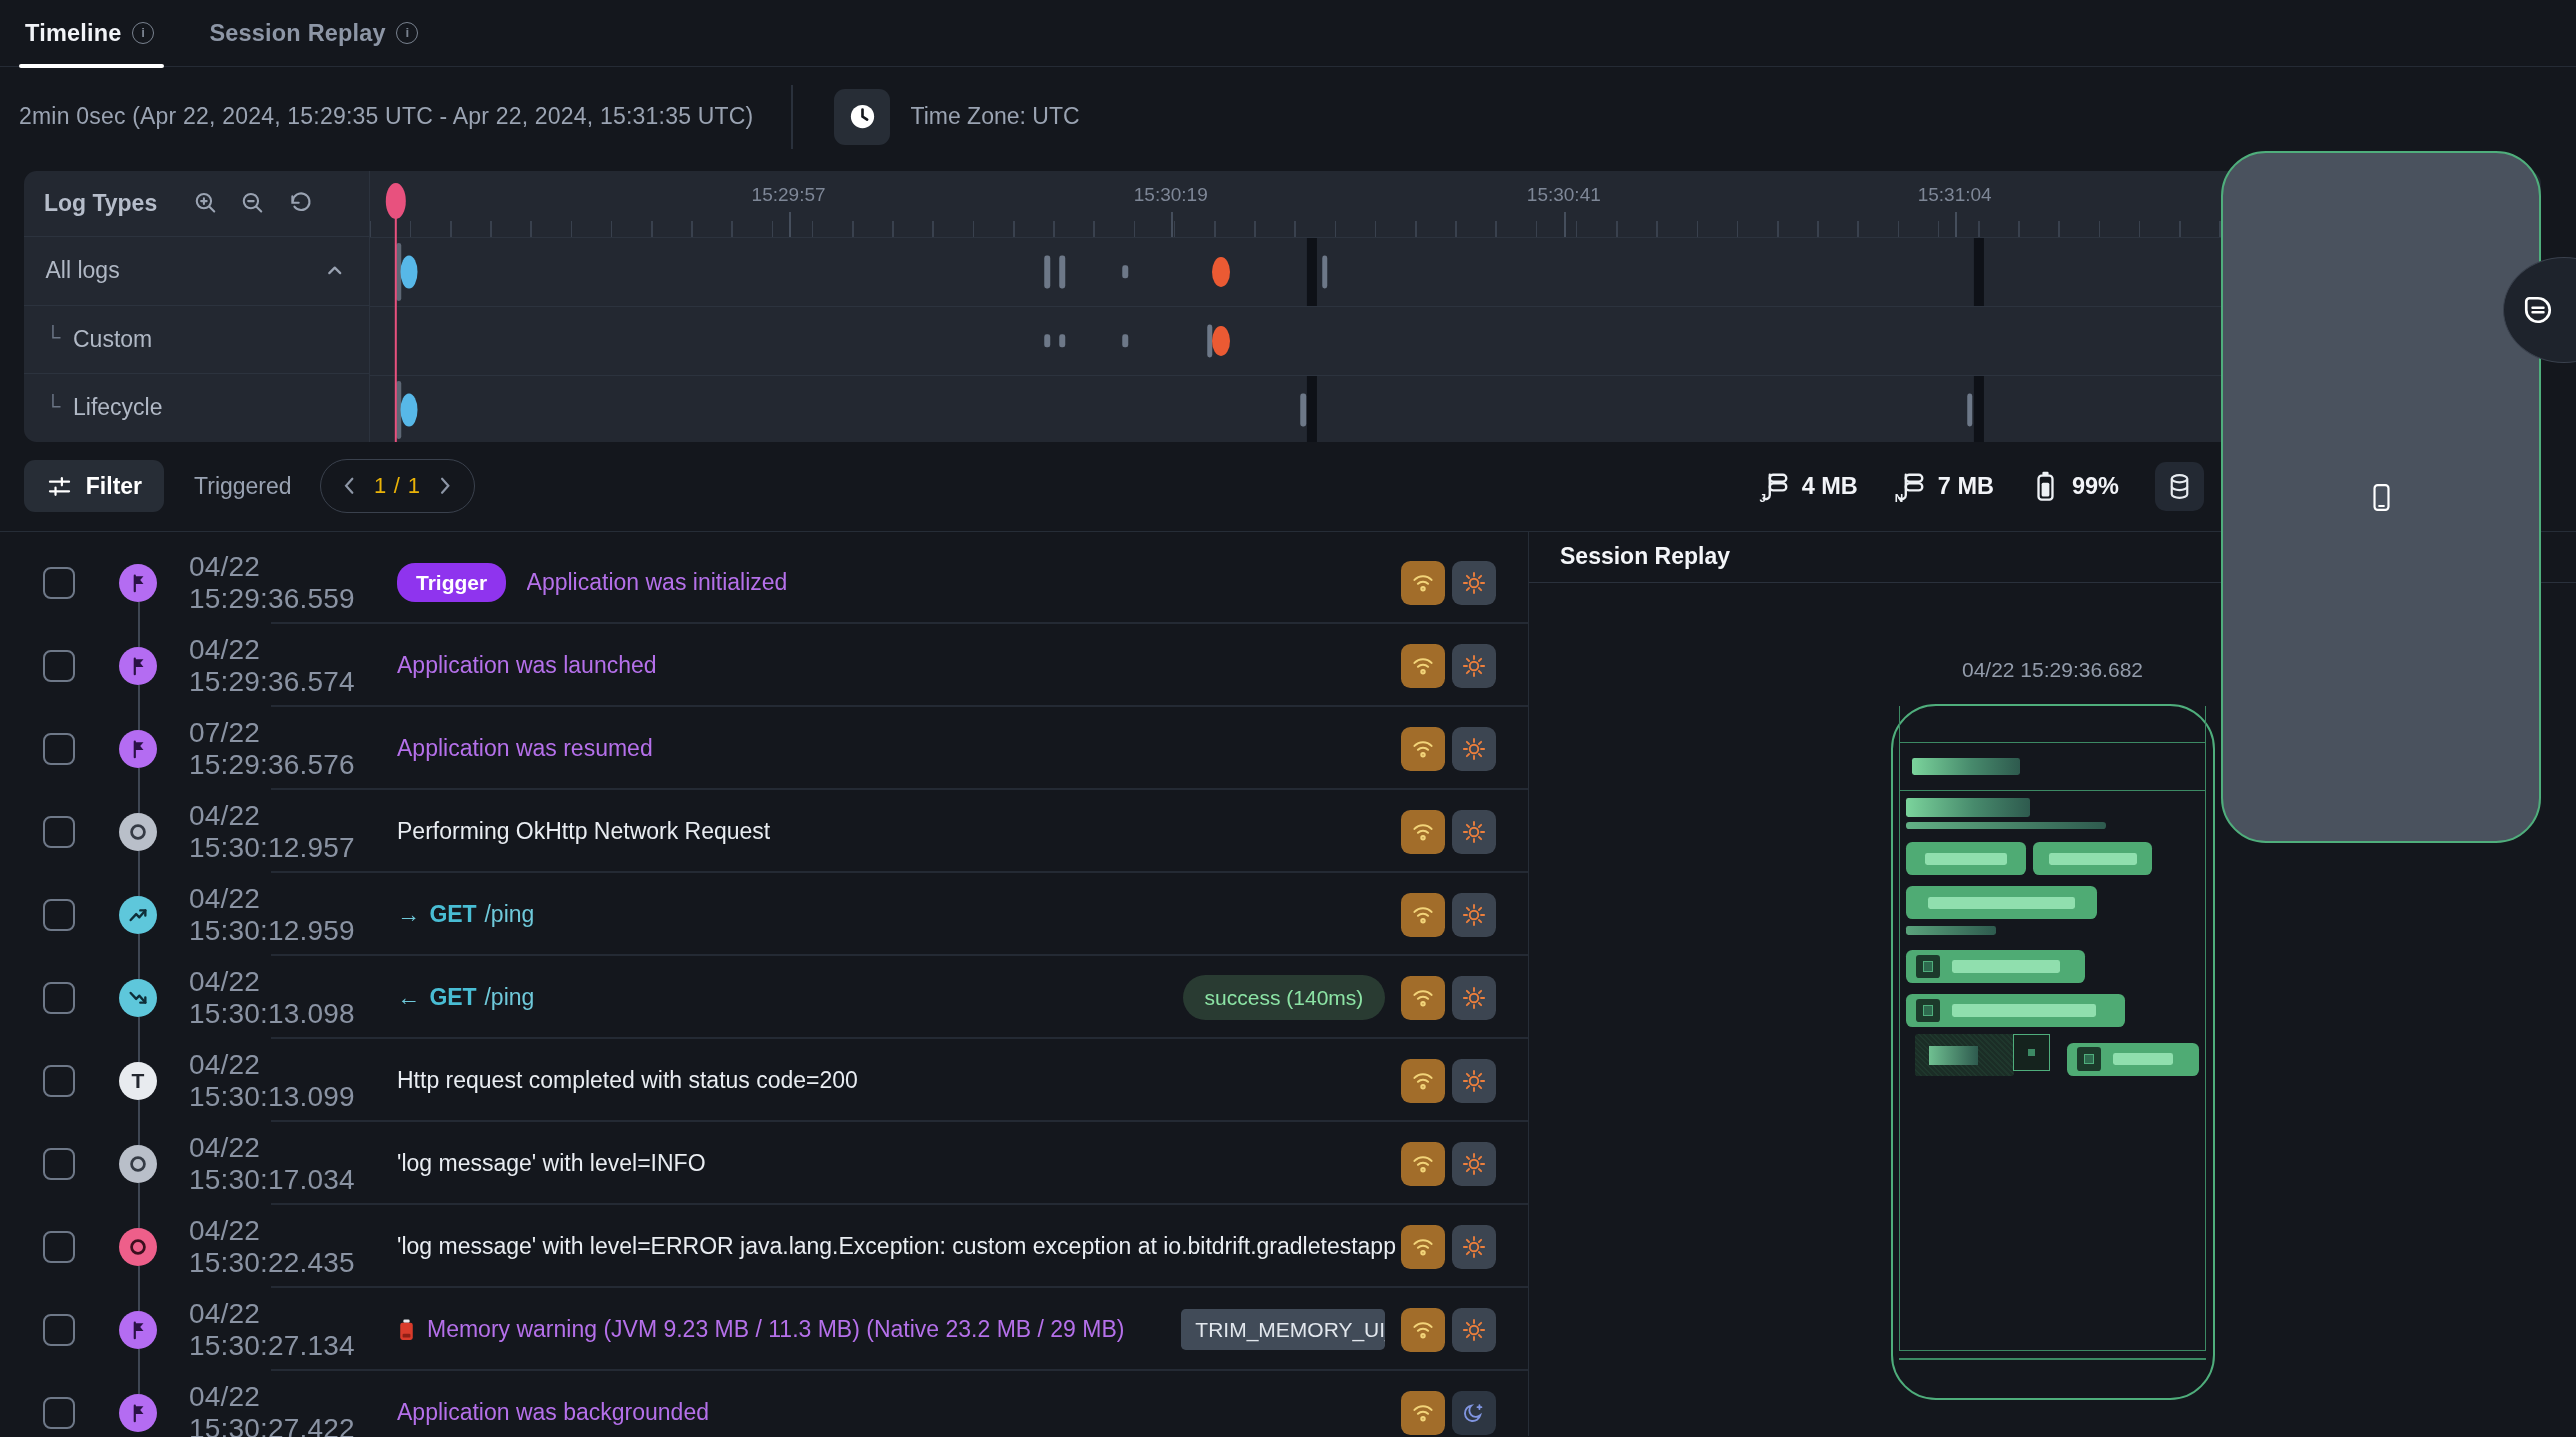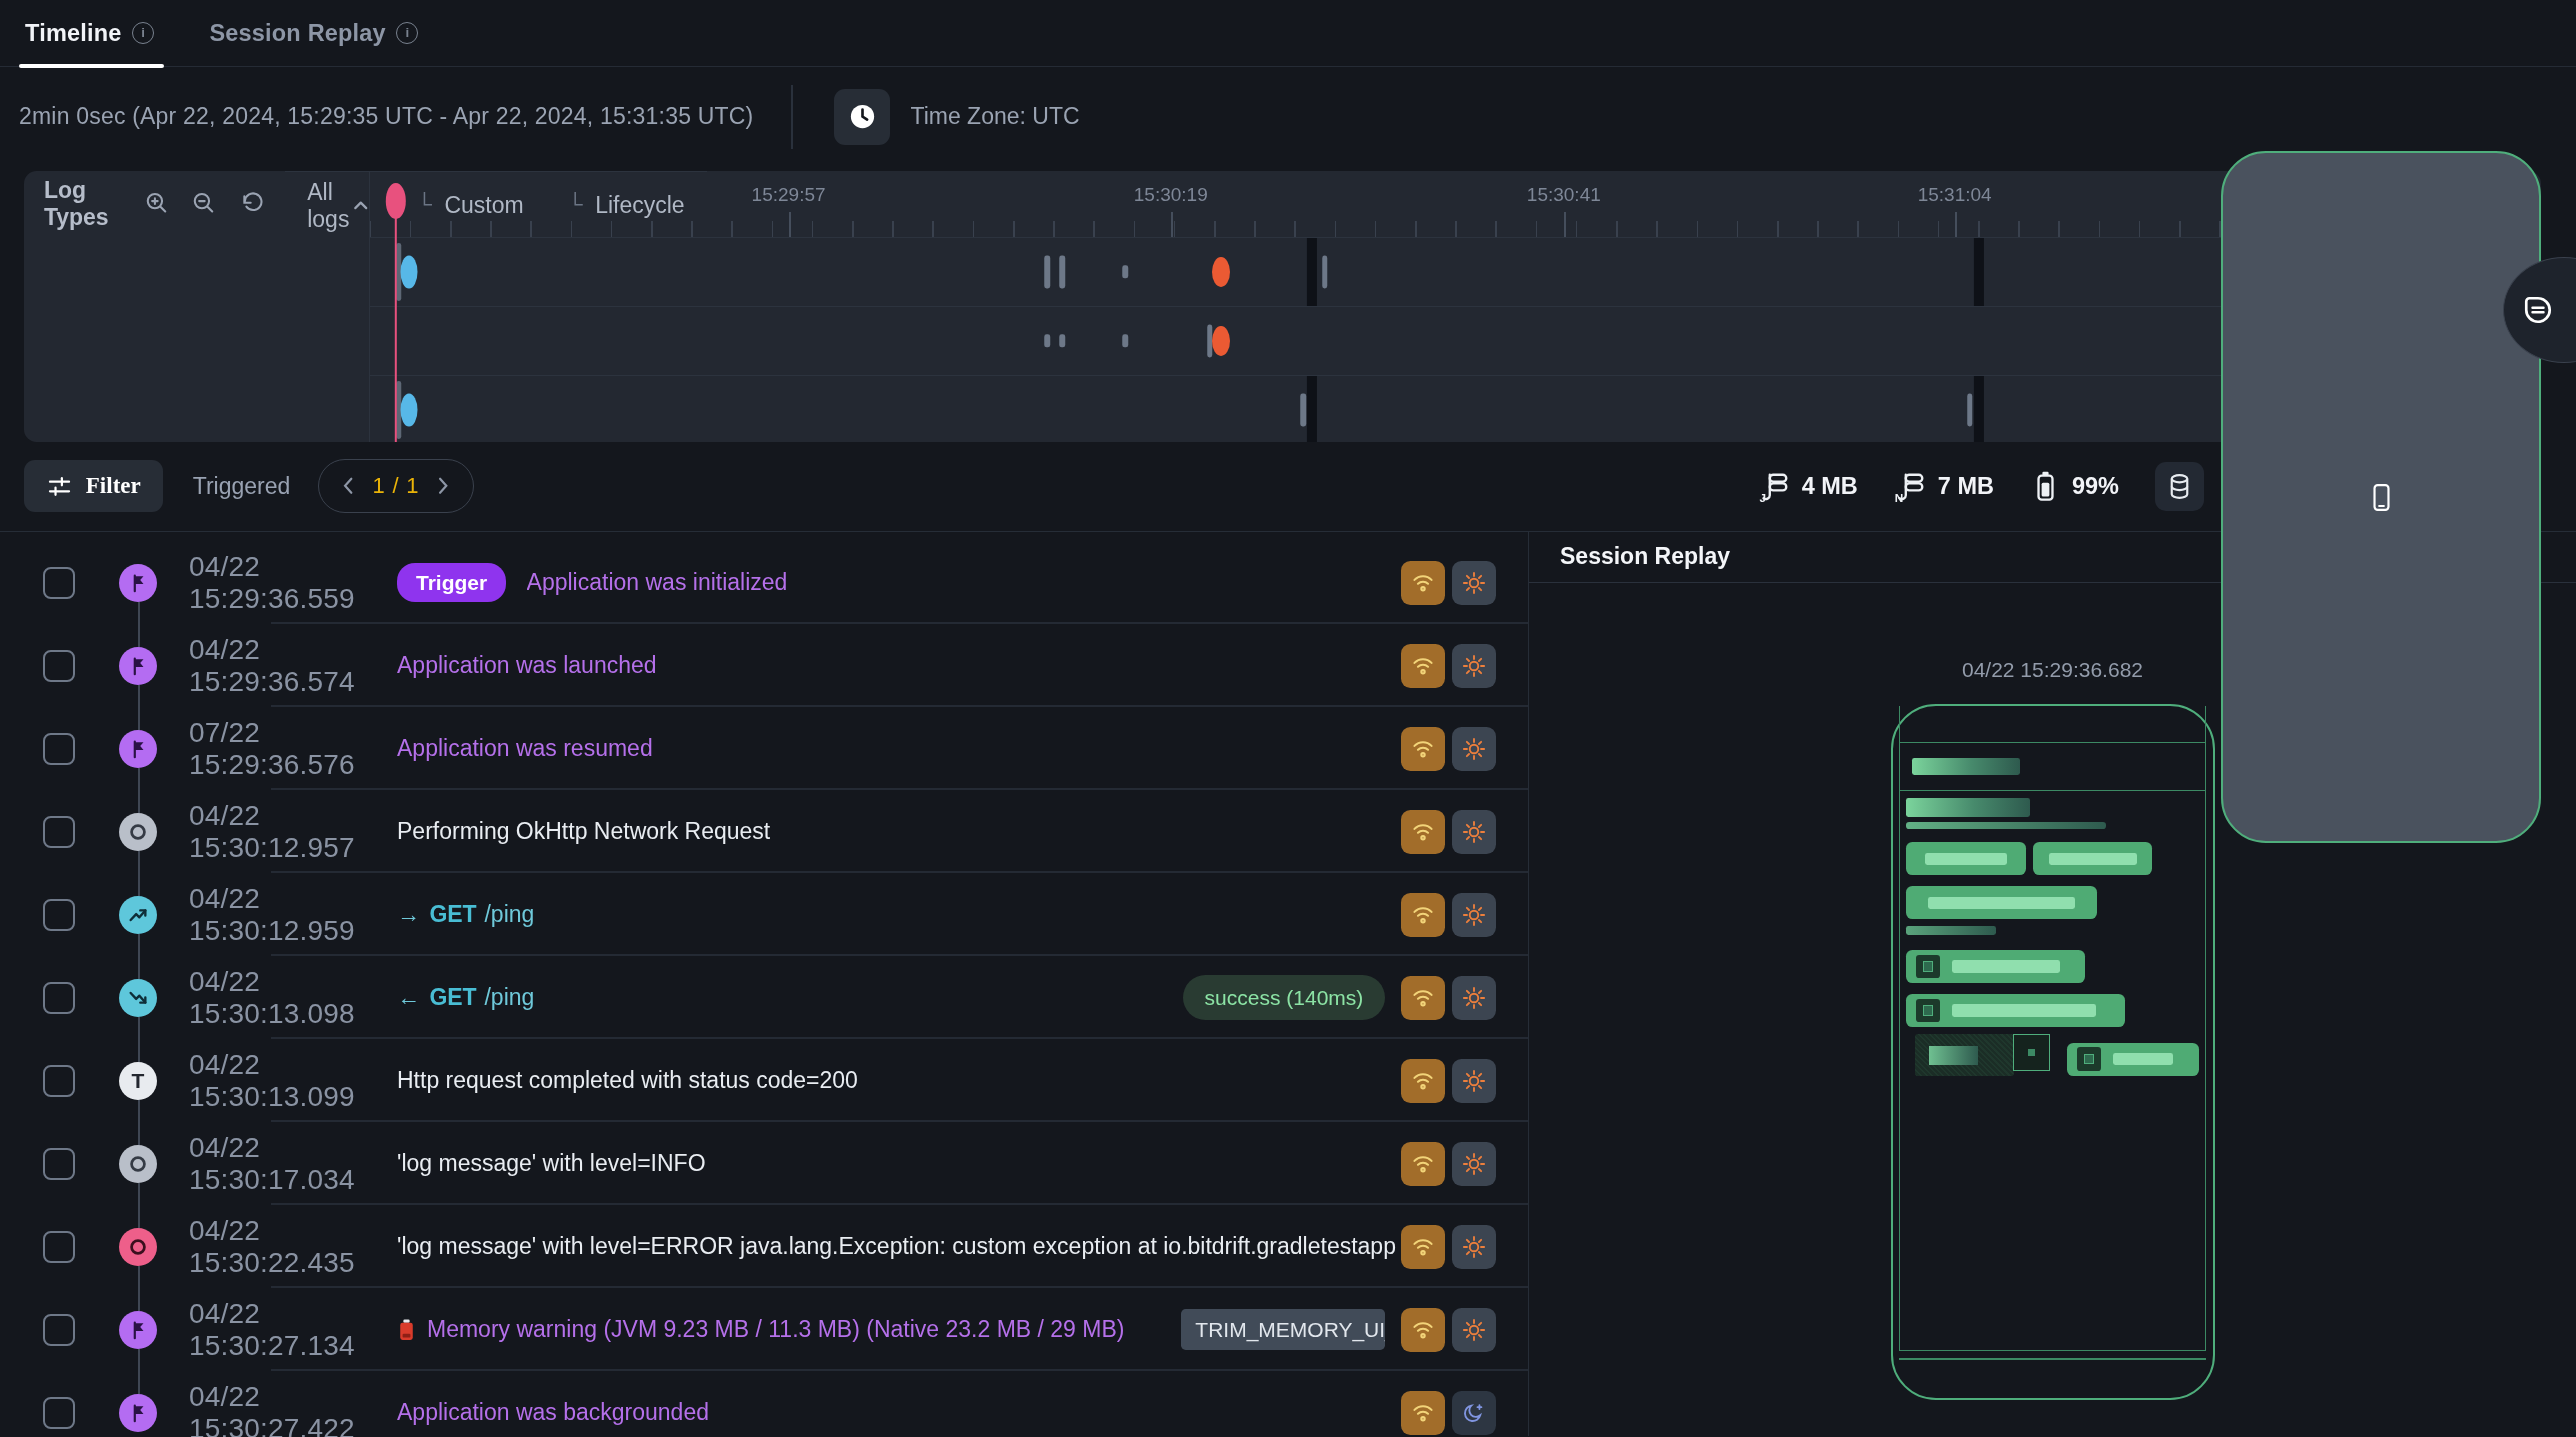--- a/index.html
+++ b/index.html
@@ -18,21 +18,21 @@
 
   
   .subheader{height:99px;display:flex;align-items:center;padding-left:19px}
   .duration{font-size:23px;color:#9aa3b2;letter-spacing:0.2px}
   .vdiv{width:1.6px;height:64px;background:#2a313c;margin:0 41px 0 38px}
   .clock-btn{width:56px;height:56px;border-radius:11px;background:#272d36;display:flex;align-items:center;justify-content:center;border:none;cursor:pointer}
   .tz{font-size:23px;color:#9aa3b2;margin-left:20.4px}
 
   
   .tl-panel{position:relative;margin:4.7px 35px 0 23.5px;height:271px;background:#232831;border-radius:12.6px;display:flex;overflow:hidden}
-  .tl-left{width:345px;flex:none;border-right:1.6px solid #2c333e;display:flex;flex-direction:row}
+  .tl-left{width:345px;flex:none;border-right:1.6px solid #2c333e;display:flex;flex-direction:column}
   .tl-left-header{height:66px;display:flex;align-items:center;padding:0 20.4px;gap:20.4px}
   .tl-title{font-size:23px;font-weight:bold;color:#b6bdca;margin-right:14px}
   .tl-tool{background:none;border:none;padding:0;cursor:pointer;display:flex}
   .tl-row-label{height:68px;border-top:1.6px solid #2c333e;display:flex;align-items:center;padding:0 22px;font-size:23px;color:#b0b8c5}
   .sub-glyph{color:#6b7585;font-size:21px;margin-right:12.6px;transform:translateY(-2.4px)}
   .chev-up{margin-left:auto;display:flex}
 
   .tl-right{flex:1;position:relative}
   .tl-ruler{height:66px;position:relative}
   .mtick{position:absolute;bottom:0;width:1.6px;height:15.7px;background:#39414e}
@@ -50,21 +50,21 @@
   .playhead-line{position:absolute;top:45px;bottom:0;width:2.4px;background:#e8517e;transform:translateX(-50%);z-index:5}
   .resize-handle{position:absolute;right:4.7px;bottom:3.1px;opacity:.7}
 
   
   .chat-tab{position:absolute;top:257px;right:-49px;width:104px;height:104px;border-radius:50%;
             background:#1e232c;border:1.6px solid #3a414d;z-index:20;display:flex;align-items:center;padding-left:15.7px;cursor:pointer}
 
   
   .toolbar{height:89px;display:flex;align-items:center;padding:0 35px 0 23.5px;border-bottom:1.6px solid #262d37}
   .filter-btn{height:52px;border-radius:11px;background:#272d36;border:none;color:#fff;display:flex;align-items:center;
-              gap:13.3px;padding:0 22px;font-size:23px;font-weight:bold;font-family:Liberation Serif, serif;cursor:pointer}
+              gap:13.3px;padding:0 22px;font-size:23px;font-weight:bold;font-family:Liberation Sans, sans-serif;cursor:pointer}
   .triggered{margin-left:30px;font-size:23px;color:#99a2b2}
   .pager{margin-left:28px;height:52px;border:1.6px solid #3a414d;border-radius:27px;display:flex;align-items:center;padding:0 9.4px}
   .pg-btn{background:none;border:none;padding:0 9.4px;display:flex;cursor:pointer}
   .pg-label{font-size:22px;color:#eab308;margin:0 4.7px;letter-spacing:0.8px}
   .tb-right{margin-left:auto;display:flex;align-items:center;gap:36px}
   .stat{display:flex;align-items:center;gap:11px;font-size:23.5px;font-weight:bold;color:#f2f4f8}
   .tgl{width:49px;height:49px;border-radius:11px;border:none;display:flex;align-items:center;justify-content:center;cursor:pointer}
   .tgl.db{background:#232933}
   .tgl.phone{background:#4a525e;margin-left:-19px}
 

